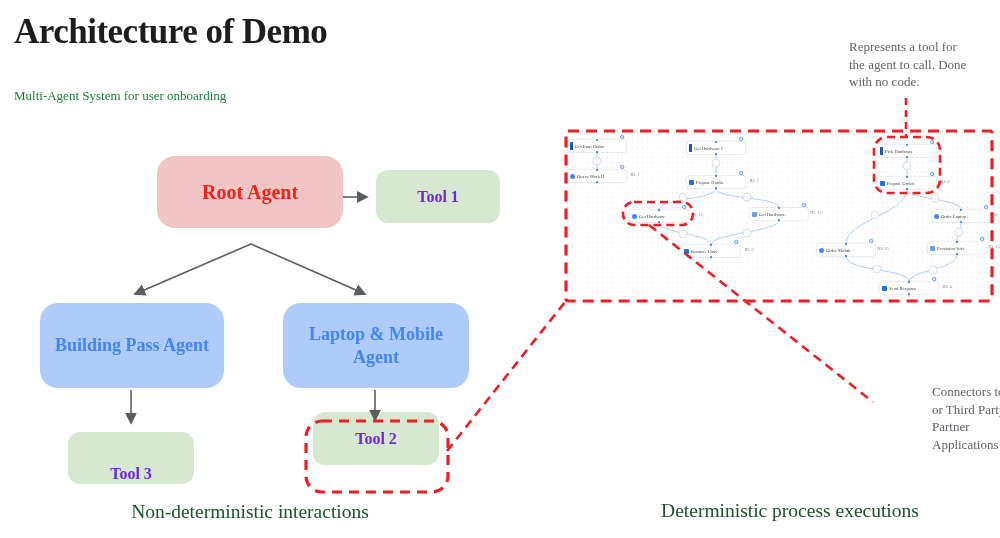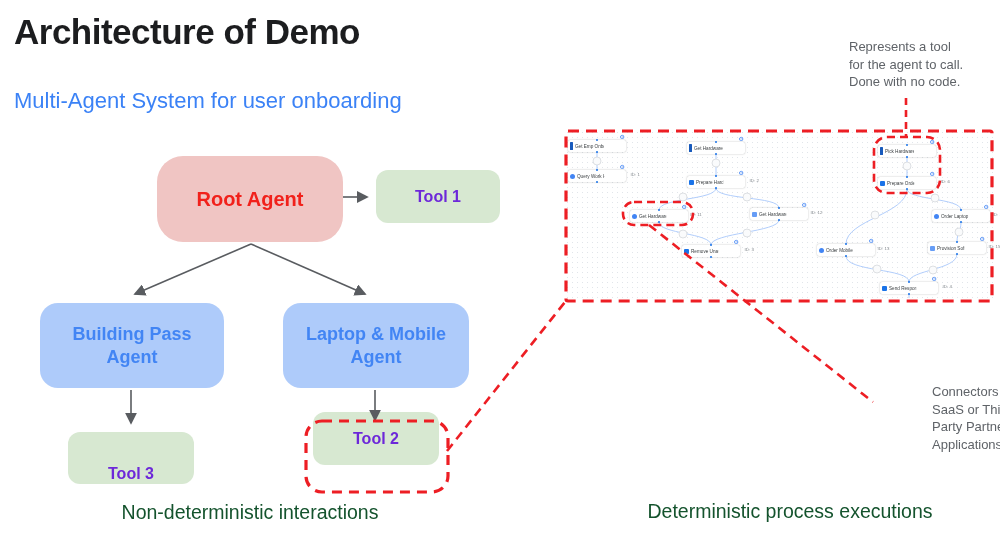--- a/index.html
+++ b/index.html
@@ -1,28 +1,28 @@
 <!DOCTYPE html>
 <html><head>
 <meta charset="utf-8">
 <style>
   html,body{margin:0;padding:0;background:#fff;}
   .stage{position:relative;width:1000px;height:538px;background:#ffffff;overflow:hidden;
-         font-family:Liberation Sans, sans-serif;color:#202124;}
+         font-family:Liberation Serif, serif;color:#202124;}
 
   
   .title{position:absolute;left:14px;top:12px;font-size:35px;font-weight:bold;
          letter-spacing:-0.5px;color:#1c1d1f;}
-  .subtitle{position:absolute;left:14px;top:88px;font-size:22px;color:#3b82f6;}
+  .subtitle{position:absolute;left:14px;top:88px;font-size:13px;color:#15803d;}
 
   
   .box{position:absolute;display:flex;align-items:center;justify-content:center;
        text-align:center;font-weight:bold;border-radius:14px;line-height:1.25;}
-  .box.root{left:157px;top:156px;width:186px;height:86px;background:#f0c5c3;
-            border-radius:26px;color:#f1211b;font-size:20px;}
+  .box.root{left:157px;top:156px;width:186px;height:72px;background:#f0c5c3;
+            border-radius:18px;color:#f1211b;font-size:20px;}
   .box.blue{background:#aecbfa;color:#4285f4;font-size:18px;border-radius:18px;padding:0 14px;box-sizing:border-box;}
   .box.bp{left:40px;top:303px;width:184px;height:85px;}
   .box.lm{left:283px;top:303px;width:186px;height:85px;}
   .box.green{background:#d7e8d1;color:#6d28d9;font-size:16px;border-radius:12px;}
   .box.t1{left:376px;top:170px;width:124px;height:53px;}
   .box.t3{left:68px;top:432px;width:126px;height:52px;align-items:flex-end;}
   .box.t2{left:313px;top:412px;width:126px;height:53px;}
 
   .caption{position:absolute;font-size:19.5px;color:#14532d;text-align:center;}
   .caption.left{left:30px;top:501px;width:440px;}

